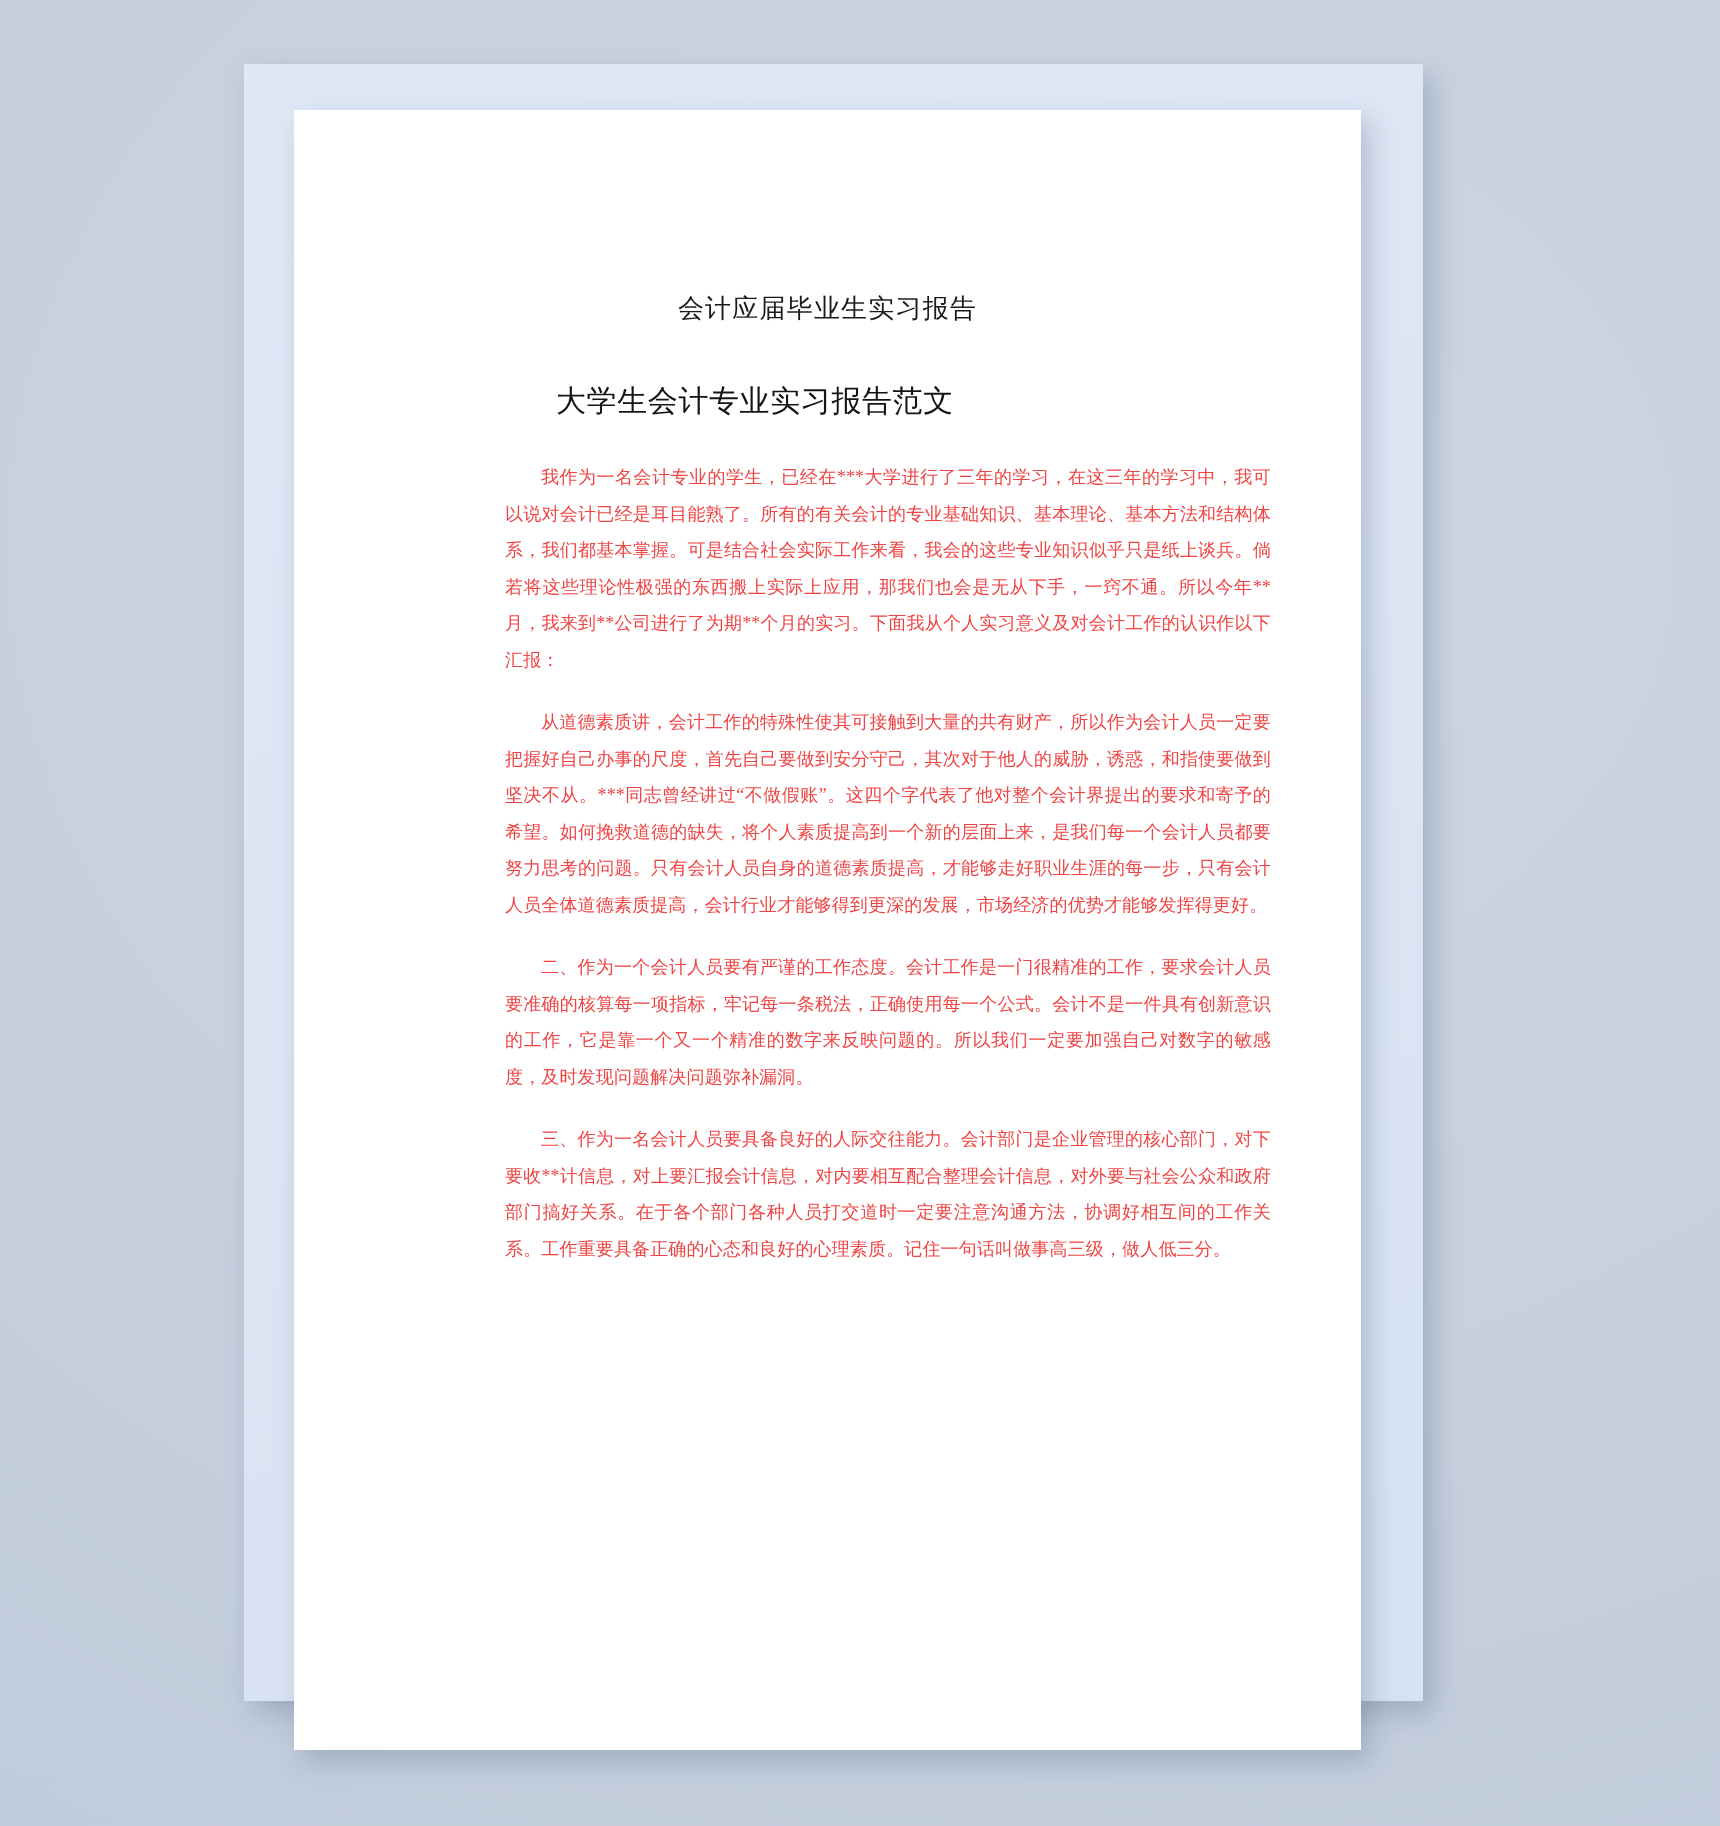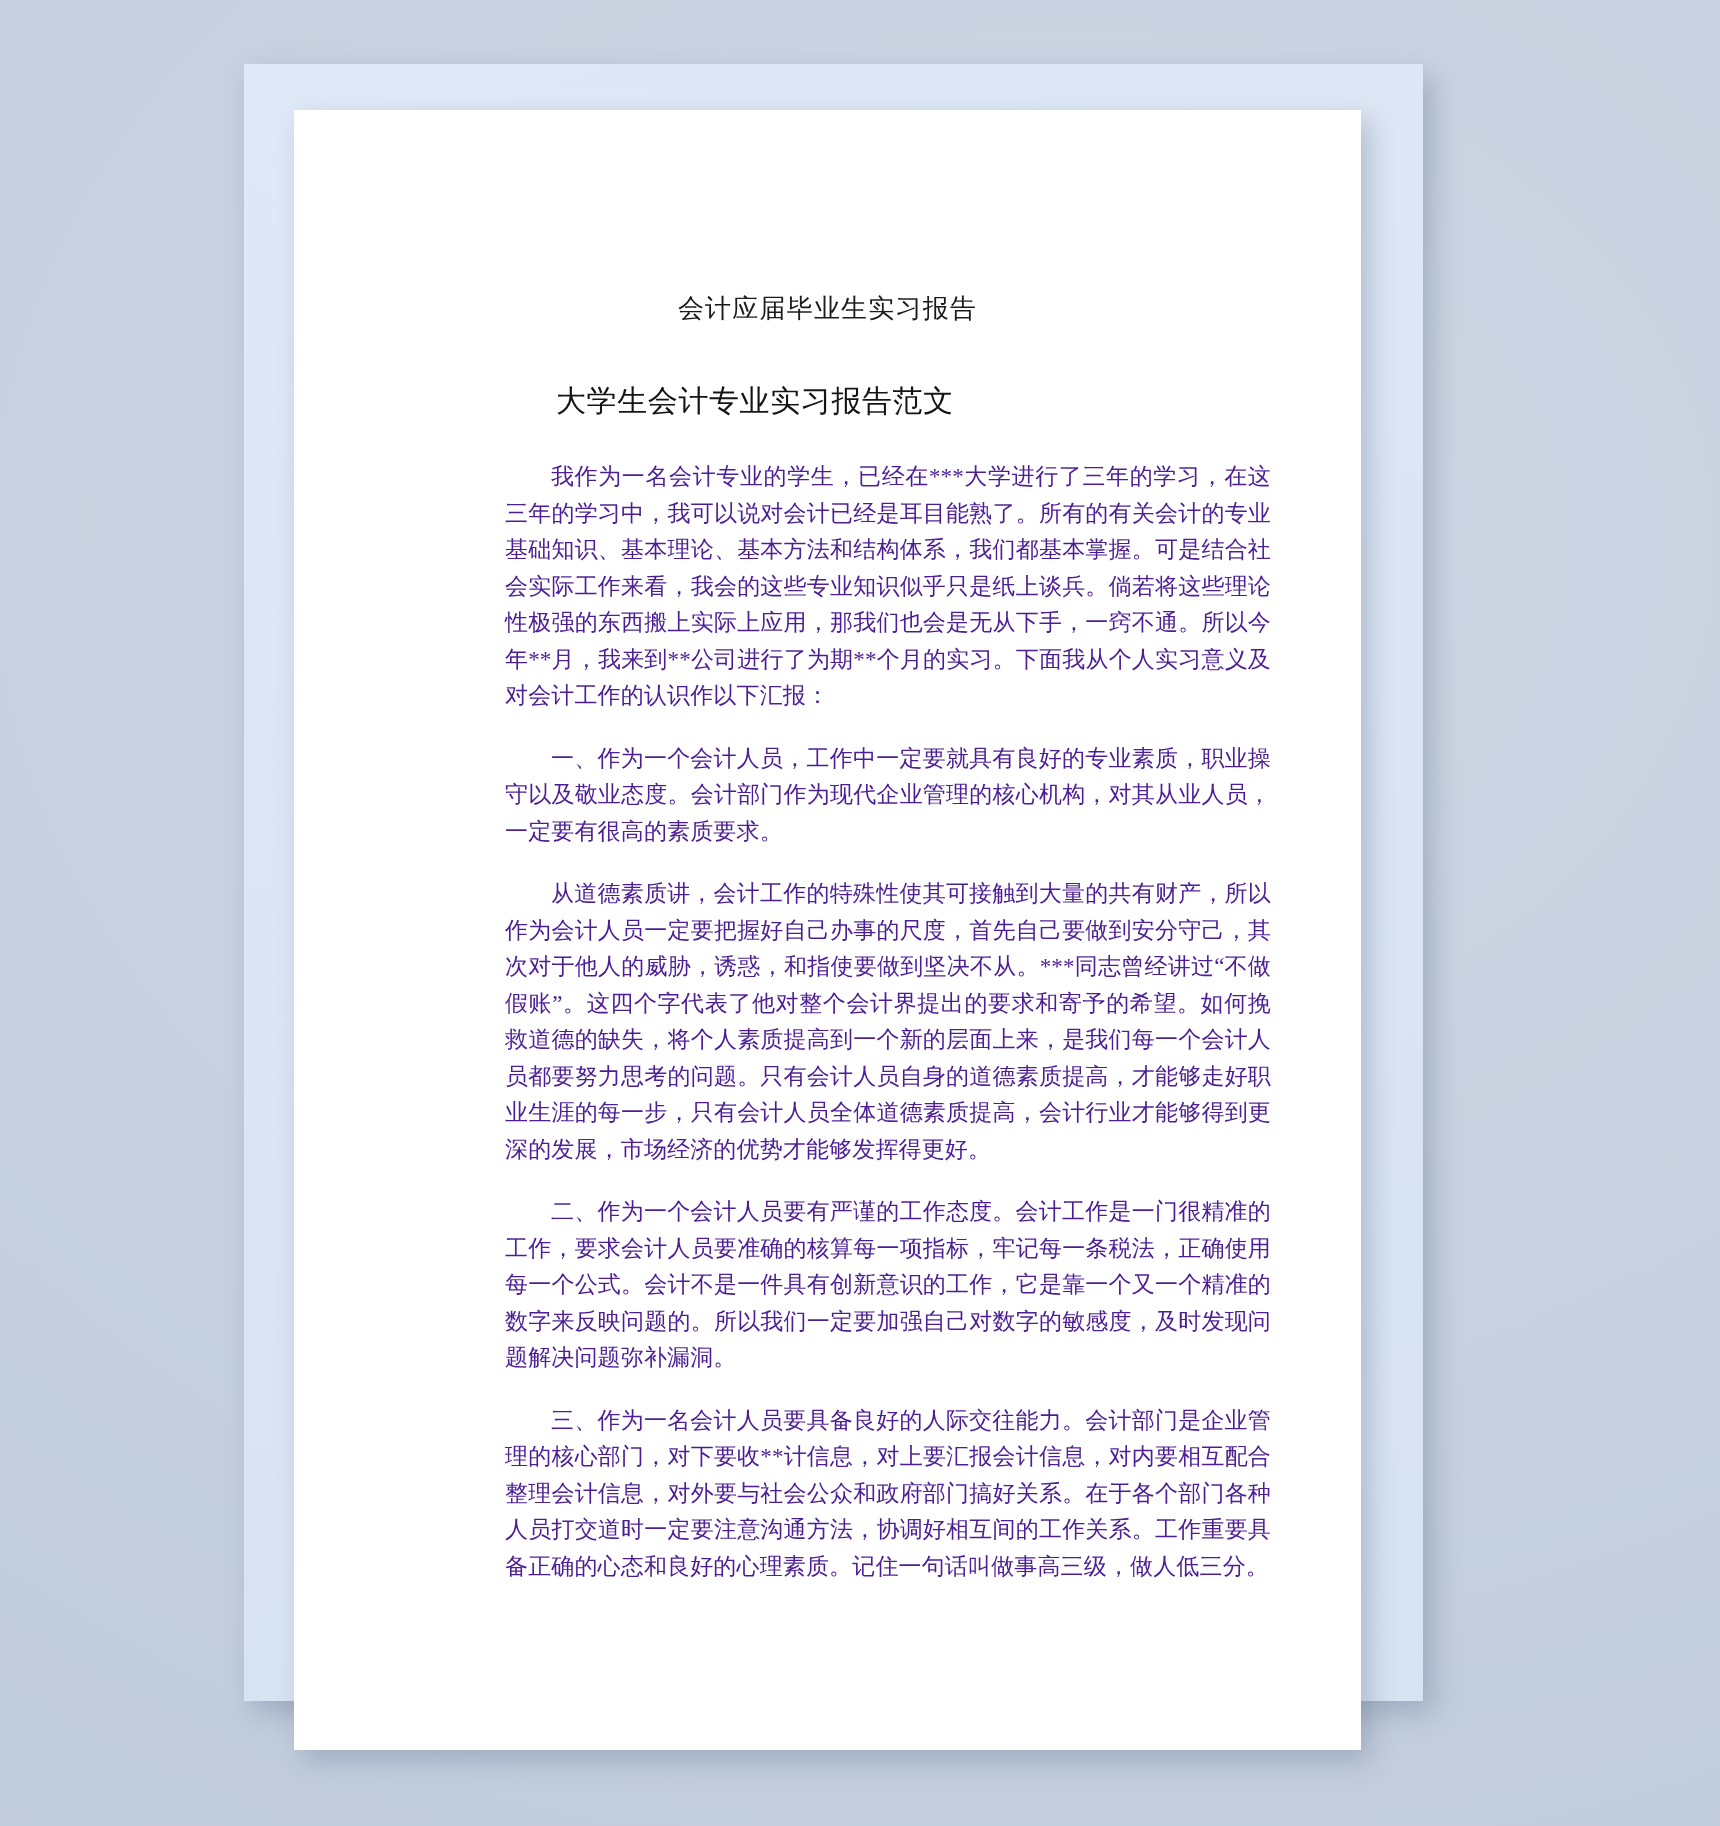--- a/index.html
+++ b/index.html
@@ -80,23 +80,23 @@
     font-size: 30px;
     line-height: 1.5;
     color: #141414;
     margin: 0 0 36px 0;
     padding-left: 51px;
     letter-spacing: 0.6px;
   }
 
   p.para {
     margin: 16px 0 26px 0;
-    font-size: 23px;
+    font-size: 18px;
     line-height: 36.5px;
-    color: #4c1d95;
+    color: #ef4444;
     text-align: justify;
     text-justify: inter-ideograph;
     text-indent: 2em;
     letter-spacing: 0.15px;
     word-break: break-all;
   }
 
   p.para:last-child {
     margin-bottom: 0;
   }
@@ -111,20 +111,19 @@
 <div class="page">
   <div class="page-inner">
 
     <div class="doc-title">会计应届毕业生实习报告</div>
 
     <div class="body-block">
 
       <div class="section-heading">大学生会计专业实习报告范文</div>
 
       <p class="para">我作为一名会计专业的学生，已经在***大学进行了三年的学习，在这三年的学习中，我可以说对会计已经是耳目能熟了。所有的有关会计的专业基础知识、基本理论、基本方法和结构体系，我们都基本掌握。可是结合社会实际工作来看，我会的这些专业知识似乎只是纸上谈兵。倘若将这些理论性极强的东西搬上实际上应用，那我们也会是无从下手，一窍不通。所以今年**月，我来到**公司进行了为期**个月的实习。下面我从个人实习意义及对会计工作的认识作以下汇报：</p>
-      <p class="para">一、作为一个会计人员，工作中一定要就具有良好的专业素质，职业操守以及敬业态度。会计部门作为现代企业管理的核心机构，对其从业人员，一定要有很高的素质要求。</p>
       <p class="para">从道德素质讲，会计工作的特殊性使其可接触到大量的共有财产，所以作为会计人员一定要把握好自己办事的尺度，首先自己要做到安分守己，其次对于他人的威胁，诱惑，和指使要做到坚决不从。***同志曾经讲过“不做假账”。这四个字代表了他对整个会计界提出的要求和寄予的希望。如何挽救道德的缺失，将个人素质提高到一个新的层面上来，是我们每一个会计人员都要努力思考的问题。只有会计人员自身的道德素质提高，才能够走好职业生涯的每一步，只有会计人员全体道德素质提高，会计行业才能够得到更深的发展，市场经济的优势才能够发挥得更好。</p>
       <p class="para">二、作为一个会计人员要有严谨的工作态度。会计工作是一门很精准的工作，要求会计人员要准确的核算每一项指标，牢记每一条税法，正确使用每一个公式。会计不是一件具有创新意识的工作，它是靠一个又一个精准的数字来反映问题的。所以我们一定要加强自己对数字的敏感度，及时发现问题解决问题弥补漏洞。</p>
       <p class="para">三、作为一名会计人员要具备良好的人际交往能力。会计部门是企业管理的核心部门，对下要收**计信息，对上要汇报会计信息，对内要相互配合整理会计信息，对外要与社会公众和政府部门搞好关系。在于各个部门各种人员打交道时一定要注意沟通方法，协调好相互间的工作关系。工作重要具备正确的心态和良好的心理素质。记住一句话叫做事高三级，做人低三分。</p>
 
     </div>
   </div>
 </div>
 
 </body></html>

